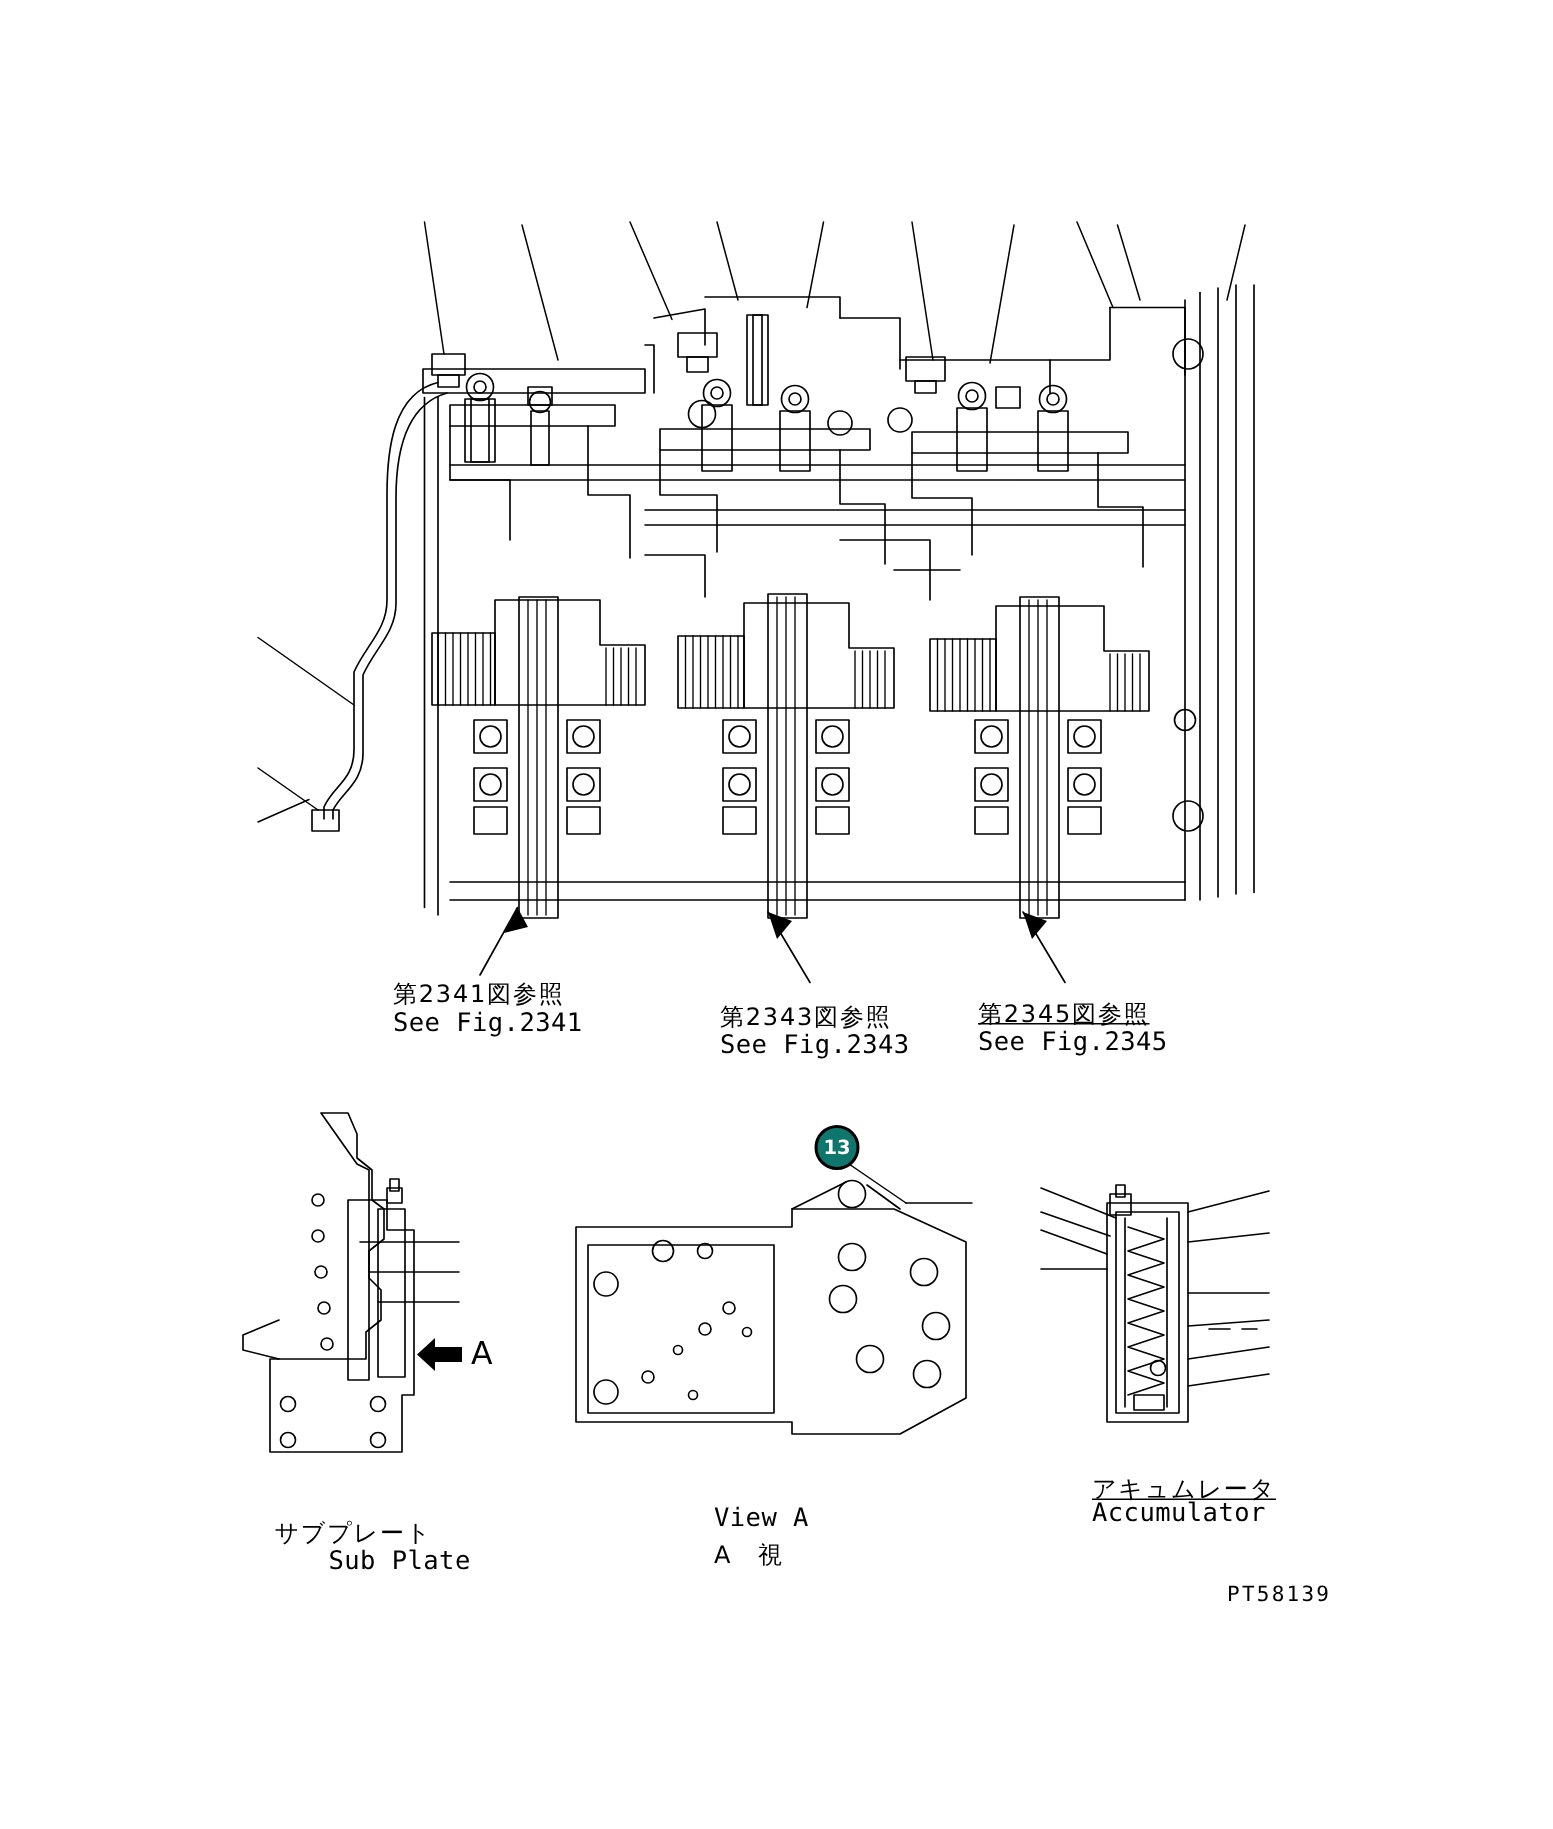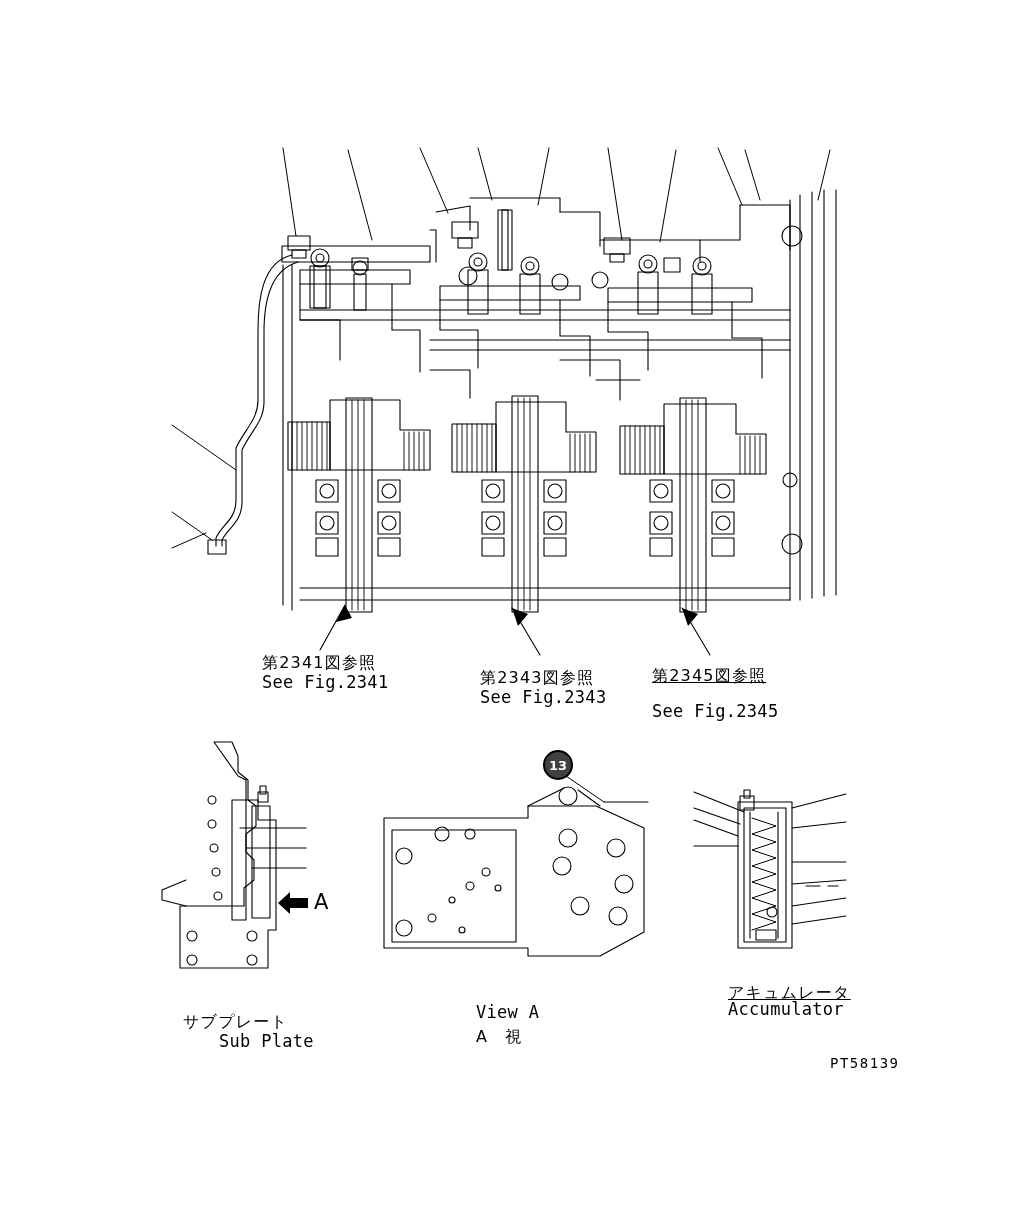--- a/index.html
+++ b/index.html
@@ -43,21 +43,21 @@
     font-family: "DejaVu Sans Mono", monospace;
     font-size: 14px;
     letter-spacing: 1.5px;
     color: #000000;
   }
   .callout {
     position: absolute;
     width: 30px;
     height: 30px;
     border-radius: 50%;
-    background: #404040;
+    background: #0f766e;
     border: 2px solid #000000;
     color: #ffffff;
     font-family: "DejaVu Sans", sans-serif;
     font-size: 13px;
     font-weight: bold;
     display: flex;
     align-items: center;
     justify-content: center;
     box-sizing: border-box;
   }
@@ -390,30 +390,30 @@
     </g>
   </svg>
 
   <div class="lbl ja" style="left:262px; top:655px;">第2341図参照</div>
   <div class="lbl" style="left:262px; top:675px;">See Fig.2341</div>
 
   <div class="lbl ja" style="left:480px; top:670px;">第2343図参照</div>
   <div class="lbl" style="left:480px; top:690px;">See Fig.2343</div>
 
   <div class="lbl ja" style="left:652px; top:668px;text-decoration:underline;">第2345図参照</div>
-  <div class="lbl" style="left:652px; top:688px;margin-top:16px;">See Fig.2345</div>
+  <div class="lbl" style="left:652px; top:688px;">See Fig.2345</div>
 
   <div class="callout" style="left:543px; top:750px;">13</div>
 
   <div class="arrow-A" style="left:314px; top:890px;">A</div>
 
   <div class="lbl ja" style="left:183px; top:1014px;">サブプレート</div>
   <div class="lbl" style="left:183px; top:1034px;margin-left:36px;">Sub Plate</div>
 
   <div class="lbl ja" style="left:476px; top:985px;margin-top:44px;">A　視</div>
   <div class="lbl" style="left:476px; top:1005px;">View A</div>
 
   <div class="lbl ja" style="left:728px; top:985px;text-decoration:underline;">アキュムレータ</div>
   <div class="lbl" style="left:728px; top:1002px;">Accumulator</div>
 
-  <div class="code" style="left:818px; top:1055px;margin-left:12px;">PT58139</div>
+  <div class="code" style="left:818px; top:1055px;">PT58139</div>
 
 </div>
 
 </body></html>

